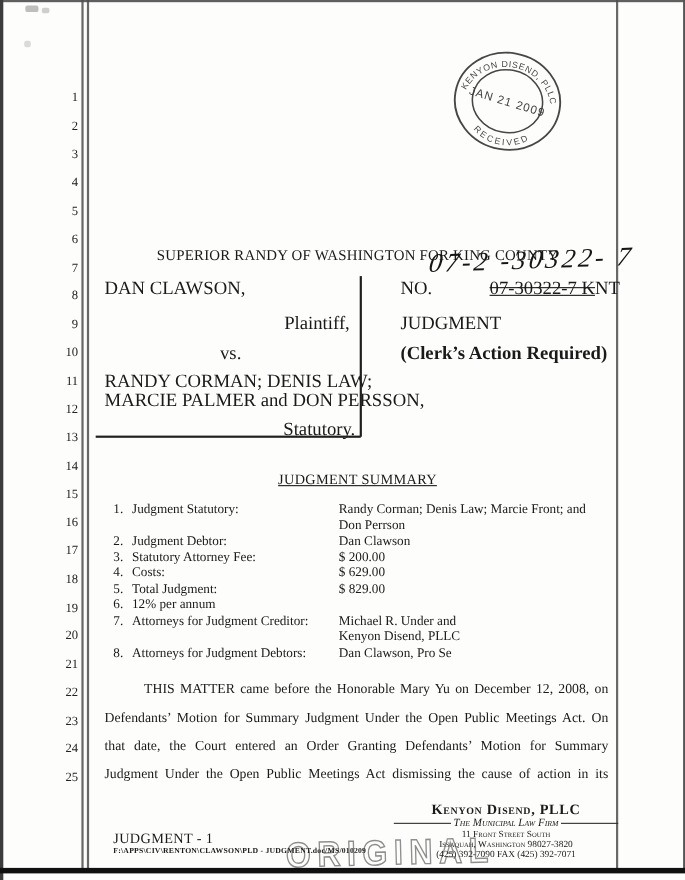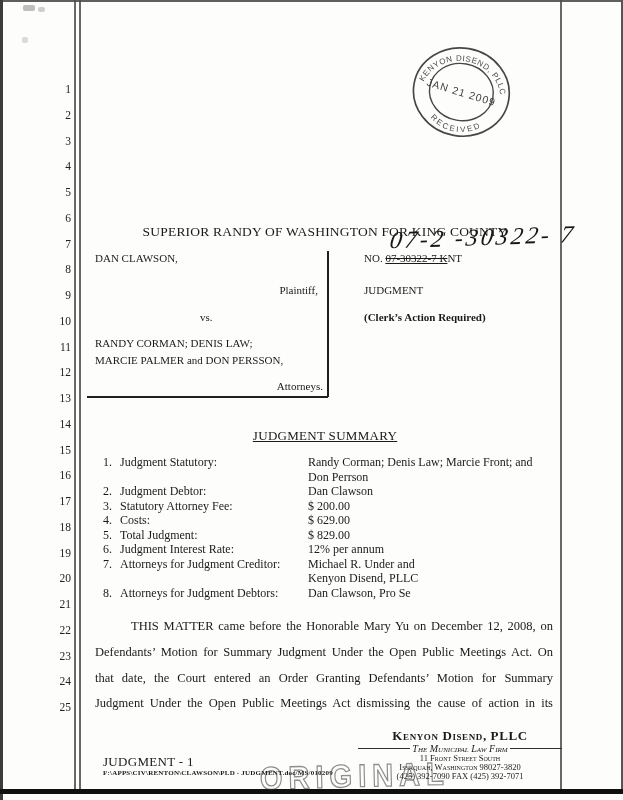--- a/index.html
+++ b/index.html
@@ -27,26 +27,26 @@
 
   
   .artifact{position:absolute;background:#8a8a8a;opacity:.55;border-radius:2px;}
 
   
   .stamp{position:absolute;left:402px;top:38px;transform:rotate(10deg);opacity:.88;}
 
   .court-title{position:absolute;left:95px;top:224px;width:460px;text-align:center;
     font-size:13.5px;letter-spacing:.2px;}
 
-  .cap-text{position:absolute;font-size:11px;}
+  .cap-text{position:absolute;font-size:17px;}
   .cap-right{text-align:right;}
   .cap-divider{position:absolute;left:327px;top:251px;width:1.5px;height:146px;background:#1f1f1f;}
   .cap-bottomline{position:absolute;left:87px;top:396px;width:241px;height:1.5px;background:#1f1f1f;}
   .bold{font-weight:bold;}
-  .struck{text-decoration:underline line-through;text-decoration-color:#1a1a1a;}
+  .struck{text-decoration:underline line-through;text-decoration-color:#1a1a1a;margin-left:48px;}
 
   .handwritten{
     position:absolute;left:390px;top:224px;width:190px;
     font-style:italic;font-size:24px;letter-spacing:3px;color:#161616;
     transform:rotate(-2deg) skewX(-10deg);white-space:nowrap;
   }
 
   .summary-heading{position:absolute;left:95px;top:428px;width:460px;text-align:center;
     font-size:13px;letter-spacing:.3px;}
   .summary-heading span{text-decoration:underline;}
@@ -113,21 +113,21 @@
     <text x="59" y="58" text-anchor="middle" font-family="Liberation Sans, sans-serif" font-size="10.5" letter-spacing="1" fill="#272727" transform="rotate(7 59 54)">JAN 21 2009</text>
   </svg>
 
   <div class="court-title">SUPERIOR RANDY OF WASHINGTON FOR KING COUNTY</div>
 
   <div class="cap-text" style="left:95px;top:252px;">DAN CLAWSON,</div>
   <div class="cap-text cap-right" style="left:95px;top:284px;width:223px;">Plaintiff,</div>
   <div class="cap-text" style="left:200px;top:311px;">vs.</div>
   <div class="cap-text" style="left:95px;top:337px;">RANDY CORMAN; DENIS LAW;</div>
   <div class="cap-text" style="left:95px;top:354px;">MARCIE PALMER and DON PERSSON,</div>
-  <div class="cap-text cap-right" style="left:95px;top:380px;width:228px;">Attorneys.</div>
+  <div class="cap-text cap-right" style="left:95px;top:380px;width:228px;">Statutory.</div>
   <div class="cap-divider"></div>
   <div class="cap-bottomline"></div>
 
   <div class="cap-text" style="left:364px;top:252px;"><span>NO. </span><span class="struck">07-30322-7 K</span><span>NT</span></div>
   <div class="cap-text" style="left:364px;top:284px;">JUDGMENT</div>
   <div class="cap-text bold" style="left:364px;top:311px;">(Clerk’s Action Required)</div>
 
   <div class="handwritten">07-2 -30322- 7</div>
 
   <div class="summary-heading"><span>JUDGMENT SUMMARY</span></div>
@@ -154,21 +154,20 @@
       <span class="slabel">Costs:</span>
       <span class="svalue">$ 629.00</span>
     </div>
       <div class="srow">
       <span class="snum">5.</span>
       <span class="slabel">Total Judgment:</span>
       <span class="svalue">$ 829.00</span>
     </div>
       <div class="srow">
       <span class="snum">6.</span>
-      <span class="slabel">Judgment Interest Rate:</span>
       <span class="svalue">12% per annum</span>
     </div>
       <div class="srow">
       <span class="snum">7.</span>
       <span class="slabel">Attorneys for Judgment Creditor:</span>
       <span class="svalue">Michael R. Under and
 Kenyon Disend, PLLC</span>
     </div>
       <div class="srow">
       <span class="snum">8.</span>

